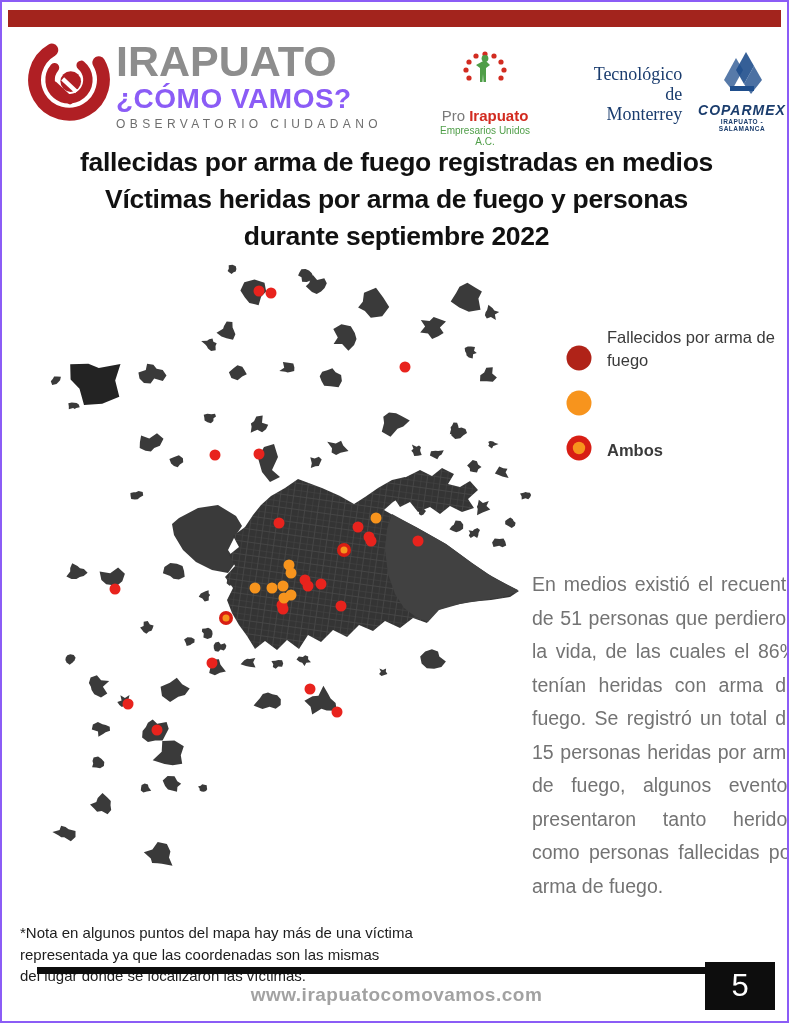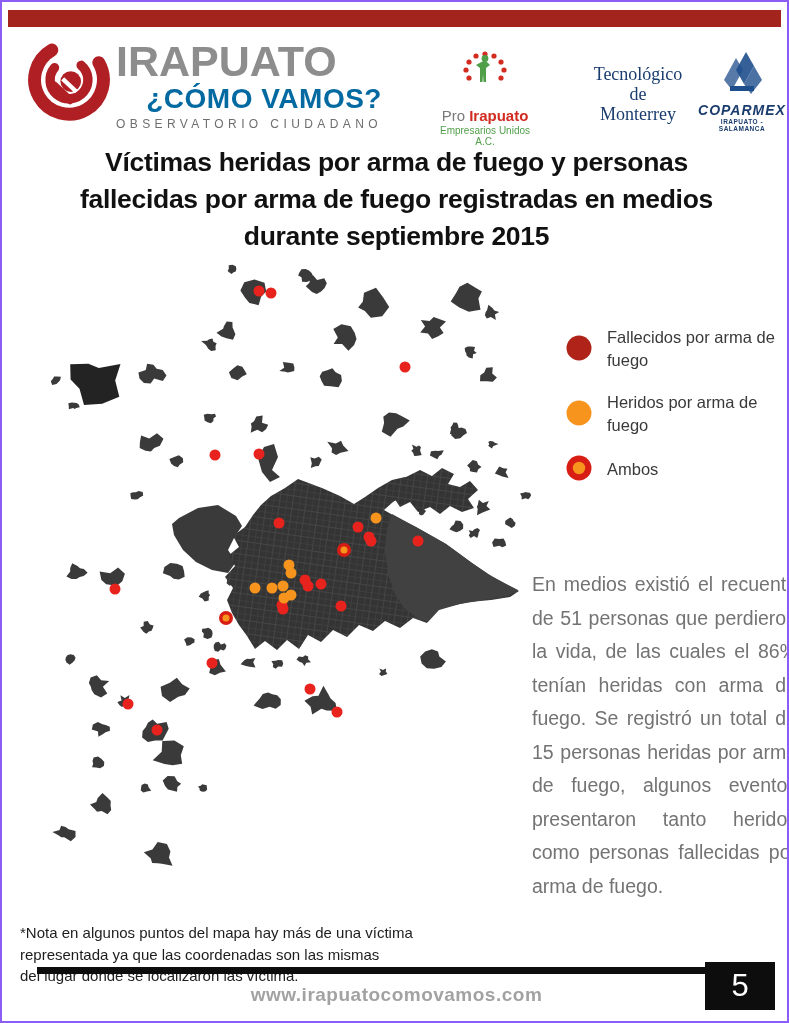--- a/index.html
+++ b/index.html
@@ -5,43 +5,43 @@
   html,body{margin:0;padding:0;background:#f2f2f2;}
   #page{position:relative;width:789px;height:1023px;background:#fff;border:2px solid #8b5cf6;
         box-sizing:border-box;overflow:hidden;font-family:"Liberation Sans",sans-serif;}
   
   #topbar{position:absolute;left:6px;top:8px;width:773px;height:17px;background:#a3241d;}
   
   #brand{position:absolute;left:22px;top:34px;width:400px;height:100px;}
   #brand-icon{position:absolute;left:2px;top:2px;width:86px;height:94px;}
   #brand-text{position:absolute;left:92px;top:2px;}
   .brand-title{font-size:43px;font-weight:700;color:#8d8d8d;letter-spacing:0px;line-height:46px;}
-  .brand-sub{font-size:28px;font-weight:700;color:#0369a1;line-height:30px;letter-spacing:0.5px;text-align:right;}
+  .brand-sub{font-size:28px;font-weight:700;color:#8b5cf6;line-height:30px;letter-spacing:0.5px;}
   .brand-tag{font-size:12px;color:#6e6e6e;letter-spacing:4.4px;margin-top:3px;text-align:right;}
   
   .partner{position:absolute;top:48px;text-align:center;}
   #partner-pro{left:428px;width:110px;}
   #partner-tec{left:545px;width:135px;top:62px;}
   #partner-cop{left:695px;width:90px;}
   .pro-words{font-size:15px;margin-top:13px;}
   .pro-w1{color:#7a7a7a;}
   .pro-w2{color:#d22b20;font-weight:700;}
   .pro-sub{font-size:10px;color:#4f9e48;margin-top:1px;}
   .tec-row{display:flex;align-items:center;justify-content:center;gap:7px;}
-  .tec-text{font-family:"Liberation Serif",serif;color:#1a3c6e;font-size:18px;line-height:20px;text-align:center;margin-left:40px;}
+  .tec-text{font-family:"Liberation Serif",serif;color:#1a3c6e;font-size:18px;line-height:20px;text-align:right;margin-left:40px;}
   .cop-name{font-size:14px;font-weight:800;color:#1b3d6d;letter-spacing:1px;margin-top:2px;font-style:italic;}
   .cop-sub{font-size:6.5px;font-weight:700;color:#1b3d6d;letter-spacing:0.5px;}
   
   #main-title{position:absolute;left:40px;top:142px;width:709px;text-align:center;
               font-weight:700;color:#111;font-size:26.5px;line-height:37px;letter-spacing:-0.3px;}
   
   #map-svg{position:absolute;left:0;top:0;width:789px;height:1023px;pointer-events:none;}
   
   #legend{position:absolute;left:563px;top:322px;width:220px;}
-  .legend-row{display:flex;align-items:center;margin-bottom:17px;}
+  .legend-row{display:flex;align-items:flex-end;margin-bottom:17px;}
   .legend-swatch{flex:0 0 42px;height:28px;}
   .legend-label{font-size:16.5px;line-height:23px;color:#3a3a3a;padding-top:2px;}
   
   #body-text{position:absolute;left:514px;top:566px;width:265px;font-size:19.5px;line-height:33.5px;
              color:#737373;text-align:justify;margin-left:16px;}
   
   #footnote{position:absolute;left:18px;top:920px;font-size:15px;line-height:21.5px;color:#1d1d1d;}
   
   #footer-line{position:absolute;left:35px;top:965px;width:668px;height:7px;background:#0d0d0d;}
   #page-box{position:absolute;left:703px;top:960px;width:70px;height:48px;background:#0d0d0d;
@@ -122,23 +122,23 @@
         <path d="M8 30 L20 8 L27 20 L16 40 Z" opacity="0.75"></path>
         <path d="M28 34 L38 16 L46 30 L35 44 Z" opacity="0.8"></path>
         <rect x="14" y="36" width="24" height="5"></rect>
       </g>
     </svg>
     <div class="cop-name">COPARMEX</div>
     <div class="cop-sub">IRAPUATO - SALAMANCA</div>
   </div>
 
   <div id="main-title">
+    <div>fallecidas por arma de fuego registradas en medios</div>
     <div>Víctimas heridas por arma de fuego y personas</div>
-    <div>fallecidas por arma de fuego registradas en medios</div>
-    <div>durante septiembre 2015</div>
+    <div>durante septiembre 2022</div>
   </div>
 
   <svg id="map-svg" viewBox="0 0 789 1023">
     <defs>
       <pattern id="streets" width="13" height="13" patternUnits="userSpaceOnUse" patternTransform="rotate(8)">
         <rect width="13" height="13" fill="#343434"></rect>
         <path d="M0 0 H13 M0 6.5 H13 M0 0 V13 M6.5 0 V13" stroke="#474747" stroke-width="0.9" fill="none"></path>
       </pattern>
     </defs>
     <g id="map-blobs">
@@ -270,37 +270,36 @@
     <div class="legend-row">
       <svg class="legend-swatch" viewBox="0 0 42 28">
         <circle cx="14" cy="14" r="12.5" fill="#b02318"></circle>
       </svg>
       <div class="legend-label">Fallecidos por arma de fuego</div>
     </div>
     <div class="legend-row">
       <svg class="legend-swatch" viewBox="0 0 42 28">
         <circle cx="14" cy="14" r="12.5" fill="#f7941d"></circle>
       </svg>
-      <div class="legend-label">Heridos por arma de fuego</div>
-    </div>
-    <div class="legend-row" style="margin-top:8px;">
+    </div>
+    <div class="legend-row" style="margin-top:8px;font-weight:bold;">
       <svg class="legend-swatch" viewBox="0 0 42 28">
         <circle cx="14" cy="14" r="12.5" fill="#d81e14"></circle>
         <circle cx="14" cy="14" r="6.2" fill="#f7941d"></circle>
       </svg>
       <div class="legend-label">Ambos</div>
     </div>
   </div>
 
   <div id="body-text">En medios existió el recuento de 51 personas que perdieron la vida, de las cuales el 86% tenían heridas con arma de fuego. Se registró un total de 15 personas heridas por arma de fuego, algunos eventos presentaron tanto heridos como personas fallecidas por arma de fuego.</div>
 
   <div id="footnote">
     <div>*Nota en algunos puntos del mapa hay más de una víctima</div>
     <div>representada ya que las coordenadas son las mismas</div>
-    <div>del lugar donde  se localizaron las víctima.</div>
+    <div>del lugar donde  se localizaron las víctimas.</div>
   </div>
 
   <div id="footer-line"></div>
   <div id="page-box">
     <span id="page-num">5</span>
   </div>
   <div id="footer-url">www.irapuatocomovamos.com</div>
 
 </div>
 

